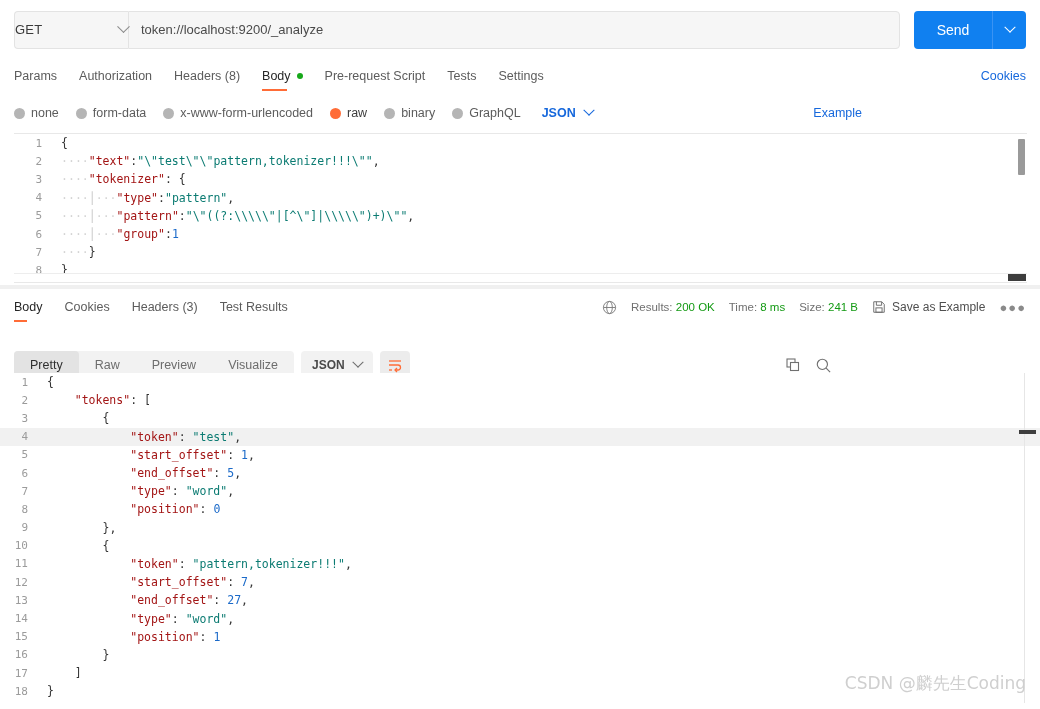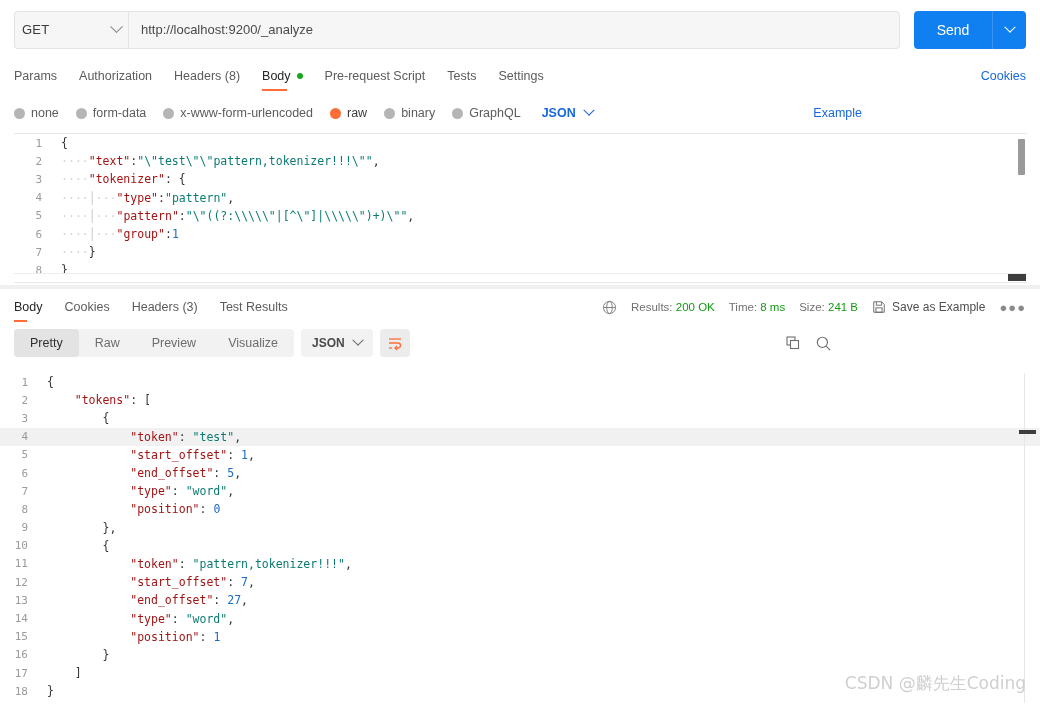--- a/index.html
+++ b/index.html
@@ -17,21 +17,21 @@
   
   .urlbar {
     position: absolute; left: 0; top: 0; width: 1040px; height: 59px;
     display: flex; align-items: center; padding: 0 14px;
     background: #ffffff;
   }
   .method-box {
     width: 114px; height: 38px; border: 1px solid #e3e3e3; border-right: none;
     border-radius: 4px 0 0 4px; background: #f6f6f6;
     display: flex; align-items: center; justify-content: space-between;
-    padding: 0 7px; cursor: pointer;
+    padding: 0 0; cursor: pointer;
   }
   .method-label { font-size: 13px; color: #3a3a3a; letter-spacing: .2px; }
   .chev { width: 9px; height: 9px; border-right: 1.4px solid #8b8b8b; border-bottom: 1.4px solid #8b8b8b;
           transform: rotate(45deg) translate(-2px,-2px); }
   .url-box {
     flex: 1; height: 38px; border: 1px solid #e3e3e3; border-radius: 0 4px 4px 0;
     background: #f6f6f6; display: flex; align-items: center; padding: 0 12px;
   }
   .url-text { font-size: 13px; color: #4a4a4a; }
   .send-wrap { display: flex; margin-left: 14px; }
@@ -113,21 +113,21 @@
                display: flex; align-items: center; padding: 0 14px; }
   .resp-meta { position: absolute; right: 14px; top: 292px; height: 30px; display: flex; align-items: center; }
   .meta-txt { font-size: 11.5px; color: #707070; margin-right: 14px; }
   .meta-val-ok { color: #149a14; }
   .meta-val { color: #149a14; margin-top: 21px; }
   .icon-btn { display: flex; align-items: center; cursor: pointer; margin-right: 14px; text-align: right; }
   .save-label { font-size: 12px; color: #4f4f4f; margin-left: 6px; }
   .dots3 { letter-spacing: 1px; color: #8a8a8a; font-size: 13px; cursor: pointer; }
 
   
-  .view-row { position: absolute; left: 0; top: 323px; width: 860px; height: 40px;
+  .view-row { position: absolute; left: 0; top: 345px; width: 860px; height: 40px;
               display: flex; align-items: center; padding: 0 14px; }
   .pill-group { display: flex; align-items: center; background: #f2f2f2; border-radius: 4px; height: 28px; }
   .pill { padding: 0 16px; height: 28px; display: flex; align-items: center;
           font-size: 12.5px; color: #6d6d6d; cursor: pointer; border-radius: 4px; }
   .pill.active { background: #e3e3e3; color: #2f2f2f; }
   .sel-group { display: flex; align-items: center; background: #f2f2f2; border-radius: 4px;
                height: 28px; padding: 0 11px; margin-left: 7px; cursor: pointer; }
   .sel-group .lbl { font-size: 12px; color: #4a4a4a; font-weight: bold; margin-right: 9px; }
   .chev-g { width: 8px; height: 8px; border-right: 1.5px solid #6d6d6d; border-bottom: 1.5px solid #6d6d6d;
             transform: rotate(45deg) translate(-2px,-2px); }
@@ -146,21 +146,21 @@
 <body>
 
 <div class="app">
 
   <div class="urlbar">
     <div class="method-box">
       <span class="method-label">GET</span>
       <span class="chev"></span>
     </div>
     <div class="url-box">
-      <span class="url-text">http://localhost:9200/_analyze</span>
+      <span class="url-text">token://localhost:9200/_analyze</span>
     </div>
     <div class="send-wrap">
       <button class="send-btn">Send</button>
       <div class="send-caret">
         <span class="chev-w"></span>
       </div>
     </div>
   </div>
 
   <div class="req-tabs">

